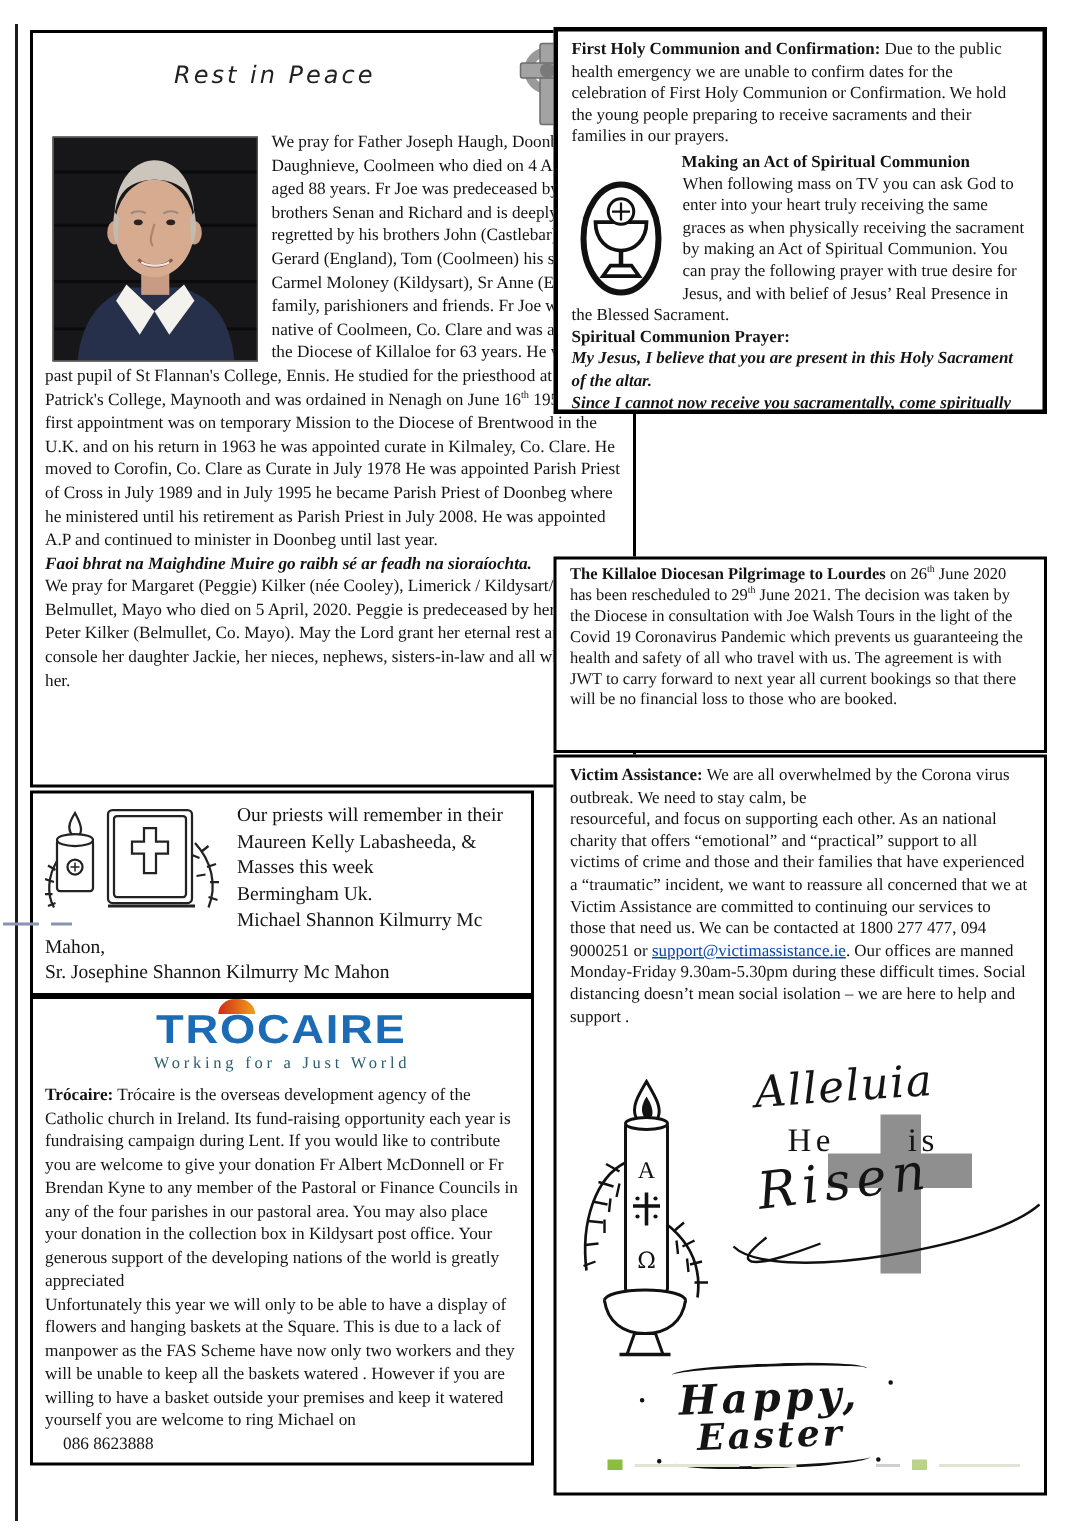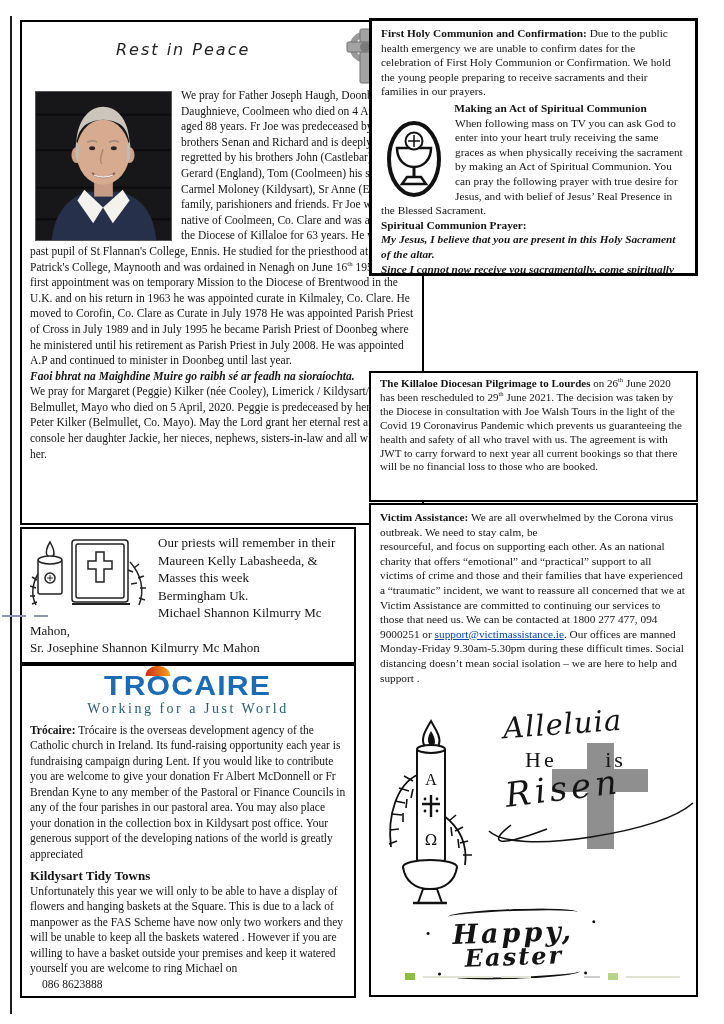--- a/index.html
+++ b/index.html
@@ -38,21 +38,21 @@
   #boxC{left:20px;top:664px;width:336px;min-height:304px;padding:4px 8px;
         font-size:11.5px;line-height:15.5px;}
   .troc{text-align:center;margin:3px 0 6px;}
   .troc-word{font-family:"Liberation Sans",sans-serif;font-weight:bold;font-size:27px;
              letter-spacing:1px;color:#1b6cb5;display:inline-block;transform:scaleX(1.12);
              position:relative;line-height:1;}
   .troc-o{position:relative;display:inline-block;}
   .troc-arc{position:absolute;left:-1px;top:-7px;width:22px;height:10px;
             background:linear-gradient(90deg,#cf2b16,#f2a01b);
             border-radius:11px 11px 0 0;}
-  .troc-tag{font-size:14px;letter-spacing:2.5px;color:#2a5d6e;margin-top:1px;}
+  .troc-tag{font-size:11px;letter-spacing:2.5px;color:#2a5d6e;margin-top:1px;}
   .tidy-head{font-weight:bold;font-size:13px;margin-top:6px;}
   .phone-line{padding-left:12px;}
 
   
   #boxD{left:369px;top:18px;width:329px;height:258px;border-width:3px;padding:5px 9px;
         overflow:hidden;font-size:11.3px;line-height:14.6px;}
   .sub-head{text-align:center;font-weight:bold;padding-left:34px;margin-top:2px;}
   .chalice{float:left;width:58px;height:78px;margin:4px 12px 2px 4px;}
   .prayer-line{font-weight:bold;font-style:italic;}
 
@@ -164,21 +164,20 @@
     <div>Michael Shannon  Kilmurry Mc Mahon,</div>
     <div>Sr. Josephine Shannon Kilmurry Mc Mahon</div>
   </div>
 
   <div class="box" id="boxC">
     <div class="troc">
       <span class="troc-word"><span>TR</span><span class="troc-o"><i class="troc-arc"></i><span>O</span></span><span>CAIRE</span></span>
       <div class="troc-tag">Working for a Just World</div>
     </div>
     <div><b>Trócaire:</b><span> Trócaire is the overseas development agency of the Catholic church in Ireland. Its fund-raising opportunity each year is fundraising campaign during Lent. If you would like to contribute you are welcome to give your donation Fr Albert McDonnell or Fr Brendan Kyne to any member of the Pastoral or Finance Councils in any of the four parishes in our pastoral area. You may also place your donation in the collection box in Kildysart post office. Your generous support of the developing nations of the world is greatly appreciated</span></div>
-    <div class="tidy-head">Kildysart Tidy Towns</div>
     <div>Unfortunately this  year we will only to be able to have a display of flowers and hanging baskets at the Square. This is due to a lack of manpower as the  FAS Scheme have now only two workers and they  will be unable to keep all the baskets watered . However if you  are willing to have a basket outside your premises and keep it watered yourself  you are welcome to ring Michael  on</div>
     <div class="phone-line">086 8623888</div>
   </div>
 
   <div class="box" id="boxD">
     <div><b>First Holy Communion and Confirmation:</b><span> Due to the public health emergency we are unable to confirm dates for the celebration of First Holy Communion or Confirmation. We hold the young people preparing to receive sacraments and their families in our prayers.</span></div>
     <div class="sub-head">Making an Act of Spiritual Communion</div>
     <div>
       <span class="chalice">
         <svg width="58" height="78" viewBox="0 0 58 78">

